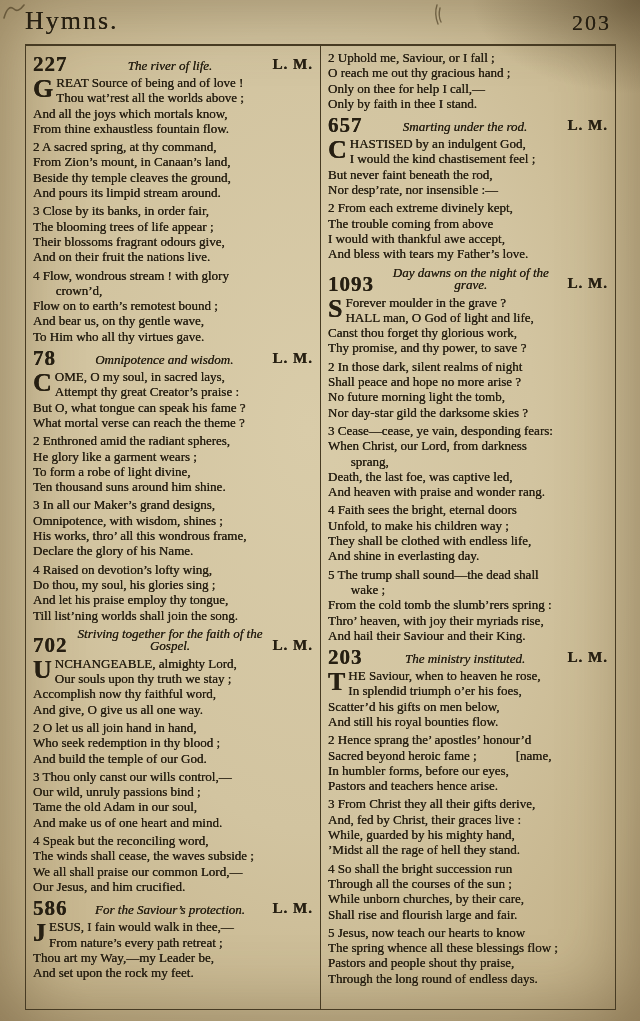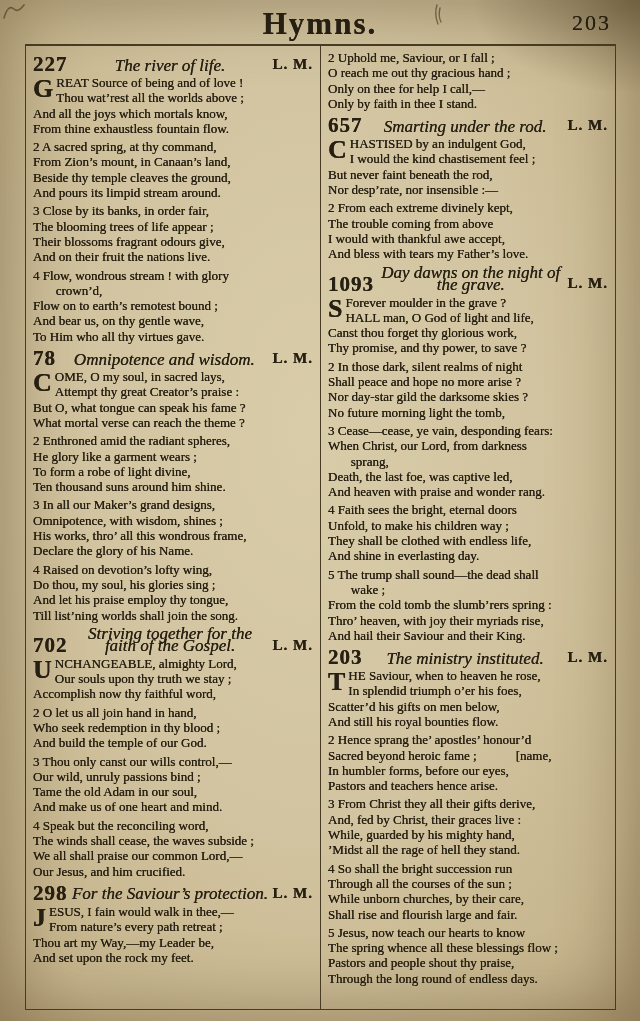--- a/index.html
+++ b/index.html
@@ -20,22 +20,22 @@
   .corner-shade {
     position:absolute; top:0; right:0; width:170px; height:95px;
     background:radial-gradient(ellipse at 100% 0%, rgba(70,55,30,.5), rgba(70,55,30,0) 70%);
     pointer-events:none;
   }
   .header {
     position:absolute; top:4px; left:25px; right:25px; height:40px;
   }
   .header-title {
     position:absolute; left:0; right:0; top:2px;
-    text-align:center;
-    font-size:31px; font-weight:bold; letter-spacing:2px;
+    text-align:left;
+    font-size:26px; font-weight:normal; letter-spacing:2px;
     text-shadow:0 0 .6px rgba(38,31,18,.9);
   }
   .page-number {
     position:absolute; right:4px; top:6px;
     font-size:22px; letter-spacing:2px;
     text-shadow:0 0 .5px rgba(38,31,18,.8);
   }
   .ink-mark { position:absolute; opacity:.65; }
   .ink-mark.m1 { left:-2px; top:0px; }
   .ink-mark.m2 { left:428px; top:2px; }
@@ -57,21 +57,21 @@
   .hymn-header {
     display:flex; align-items:flex-end;
     margin:5px 0 2px 0;
   }
   .hymn-number {
     font-size:21px; font-weight:bold; line-height:18px; letter-spacing:1px;
     flex:0 0 auto;
   }
   .hymn-title {
     flex:1 1 auto; text-align:center;
-    font-style:italic; font-size:17px; line-height:12.5px;
+    font-style:italic; font-size:13px; line-height:12.5px;
     padding:0 4px 1px 4px;
   }
   .hymn-meter {
     flex:0 0 auto;
     font-size:15px; font-weight:bold; letter-spacing:1px;
     padding-bottom:1px;
   }
   .verse { margin:0 0 3px 0; clear:left; }
   .line { white-space:pre-wrap; }
   .dropcap {
@@ -165,40 +165,41 @@
         <div class="hymn-header">
           <span class="hymn-number">702</span>
           <span class="hymn-title">Striving together for the faith of the Gospel.</span>
           <span class="hymn-meter">L. M.</span>
         </div>
         <div class="verse">
           <span class="dropcap">U</span>
           <div class="line">NCHANGEABLE, almighty Lord,</div>
           <div class="line">Our souls upon thy truth we stay ;</div>
           <div class="line">Accomplish now thy faithful word,</div>
+          <div class="line">And give, O give us all one way.</div>
         </div>
         <div class="verse">
           <div class="line">2 O let us all join hand in hand,</div>
           <div class="line">Who seek redemption in thy blood ;</div>
           <div class="line">And build the temple of our God.</div>
         </div>
         <div class="verse">
           <div class="line">3 Thou only canst our wills control,—</div>
           <div class="line">Our wild, unruly passions bind ;</div>
           <div class="line">Tame the old Adam in our soul,</div>
           <div class="line">And make us of one heart and mind.</div>
         </div>
         <div class="verse">
           <div class="line">4 Speak but the reconciling word,</div>
           <div class="line">The winds shall cease, the waves subside ;</div>
           <div class="line">We all shall praise our common Lord,—</div>
           <div class="line">Our Jesus, and him crucified.</div>
         </div>
         <div class="hymn-header">
-          <span class="hymn-number">298</span>
+          <span class="hymn-number">586</span>
           <span class="hymn-title">For the Saviour’s protection.</span>
           <span class="hymn-meter">L. M.</span>
         </div>
         <div class="verse">
           <span class="dropcap">J</span>
           <div class="line">ESUS, I fain would walk in thee,—</div>
           <div class="line">From nature’s every path retreat ;</div>
           <div class="line">Thou art my Way,—my Leader be,</div>
           <div class="line">And set upon the rock my feet.</div>
         </div>
@@ -237,22 +238,22 @@
         <div class="verse">
           <span class="dropcap">S</span>
           <div class="line">Forever moulder in the grave ?</div>
           <div class="line">HALL man, O God of light and life,</div>
           <div class="line">Canst thou forget thy glorious work,</div>
           <div class="line">Thy promise, and thy power, to save ?</div>
         </div>
         <div class="verse">
           <div class="line">2 In those dark, silent realms of night</div>
           <div class="line">Shall peace and hope no more arise ?</div>
+          <div class="line">No future morning light the tomb,</div>
           <div class="line">Nor day-star gild the darksome skies ?</div>
-          <div class="line">No future morning light the tomb,</div>
         </div>
         <div class="verse">
           <div class="line">3 Cease—cease, ye vain, desponding fears:</div>
           <div class="line">When Christ, our Lord, from darkness</div>
           <div class="line">       sprang,</div>
           <div class="line">Death, the last foe, was captive led,</div>
           <div class="line">And heaven with praise and wonder rang.</div>
         </div>
         <div class="verse">
           <div class="line">4 Faith sees the bright, eternal doors</div>

